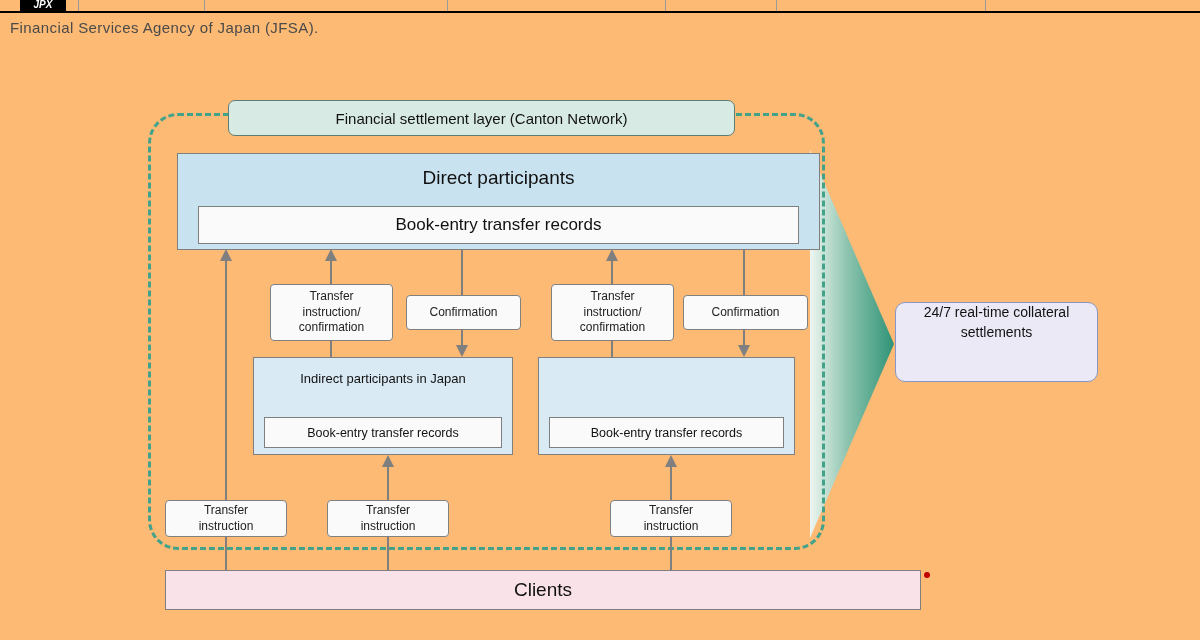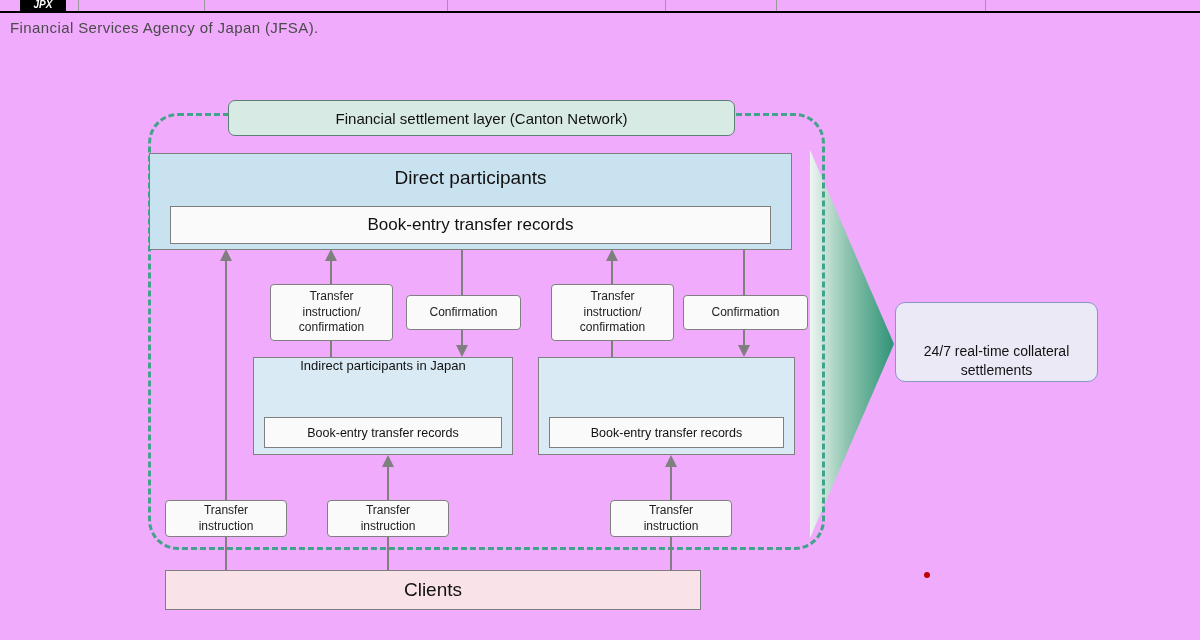--- a/index.html
+++ b/index.html
@@ -1,40 +1,40 @@
 <!DOCTYPE html>
 <html><head>
 <meta charset="utf-8">
 <style>
   * { margin:0; padding:0; box-sizing:border-box; }
   html,body { background:#ffffff; }
   body { font-family:"Liberation Sans", sans-serif; color:#222; }
 
-  .canvas { position:relative; width:1200px; height:640px; background:#f0abfc; overflow:hidden;padding-left:40px; }
+  .canvas { position:relative; width:1200px; height:640px; background:#fdba74; overflow:hidden;padding-left:40px; }
 
   
   .top-rule { position:absolute; left:0; top:11px; width:1200px; height:2px; background:#000; }
   .top-tick { position:absolute; top:0; width:1px; height:11px; background:#9a9a9a; }
   .jpx-cell { position:absolute; left:20px; top:-3px; width:46px; height:14px; background:#000;
               color:#fff; font-weight:bold; font-style:italic; font-size:10px;
               display:flex; align-items:flex-end; justify-content:center; line-height:13px; }
   .jfsa-note { position:absolute; left:10px; top:19px; font-size:15px; color:#4a4a4a; letter-spacing:0.4px; }
 
   
   .dash-frame { position:absolute; left:148px; top:113px; width:677px; height:437px;
                 border:3px dashed #43a38a; border-radius:30px; z-index:2; }
 
   
   .bc-layer { position:absolute; left:228px; top:100px; width:507px; height:36px;
               background:#d8eae4; border:1.5px solid #5b7f75; border-radius:7px;
               display:flex; align-items:center; justify-content:center;
               font-size:15px; color:#111; z-index:6; }
 
   
-  .direct { position:absolute; left:149px; top:153px; width:643px; height:97px;
+  .direct { position:absolute; left:177px; top:153px; width:643px; height:97px;
             background:#c9e2ef; border:1px solid #7f7f7f; z-index:3; }
   .direct-title { margin-top:13px; text-align:center; font-size:19px; color:#111; }
   .direct-inner { position:absolute; left:20px; right:20px; top:52px; height:38px;
                   background:#fafafa; border:1px solid #7f7f7f;
                   display:flex; align-items:center; justify-content:center;
                   font-size:17px; color:#111; }
 
   
   .tag { position:absolute; background:#fafafa; border:1px solid #808080; border-radius:4px;
          display:flex; align-items:center; justify-content:center; text-align:center;
@@ -47,50 +47,50 @@
   .tag-t1 { left:165px; top:500px; width:122px; height:37px; }
   .tag-t2 { left:327px; top:500px; width:122px; height:37px; }
   .tag-t3 { left:610px; top:500px; width:122px; height:37px; }
   .tag-t1 span, .tag-t2 span, .tag-t3 span { display:inline-block; width:70px; }
 
   
   .indirect { position:absolute; top:357px; height:98px; background:#d9eaf4;
               border:1px solid #7f7f7f; z-index:3; text-align:center; }
   .indirect-jp { left:253px; width:260px; }
   .indirect-out { left:538px; width:257px; }
-  .indirect-title { font-size:13px; color:#111; line-height:1.3; }
+  .indirect-title { margin-top:13px; font-size:13px; color:#111; line-height:1.3; }
   .indirect-out .indirect-title { margin-top:7px; }
   .indirect-out .indirect-title span { display:inline-block; width:140px; }
   .indirect-inner { position:absolute; left:10px; right:10px; top:59px; height:31px;
                     background:#fafafa; border:1px solid #7f7f7f;
                     display:flex; align-items:center; justify-content:center;
                     font-size:12.5px; color:#111; }
 
   
-  .clients { position:absolute; left:165px; top:570px; width:536px; height:40px;
+  .clients { position:absolute; left:165px; top:570px; width:756px; height:40px;
              background:#fae2e9; border:1px solid #7f7f7f;
              display:flex; align-items:center; justify-content:center;
              font-size:19px; color:#111; z-index:3; }
 
   
   .vline { position:absolute; width:2px; background:#7f7f7f; z-index:2; }
   .arr-up { position:absolute; width:0; height:0; border-left:6px solid transparent;
             border-right:6px solid transparent; border-bottom:12px solid #7f7f7f; z-index:2; }
   .arr-down { position:absolute; width:0; height:0; border-left:6px solid transparent;
               border-right:6px solid transparent; border-top:12px solid #7f7f7f; z-index:2; }
 
   
   .big-arrow { position:absolute; left:810px; top:150px; width:84px; height:388px;
                background:linear-gradient(90deg, #eef6f2 0%, #8cc3ae 45%, #2f9377 100%);
                clip-path:polygon(0 0, 100% 50%, 0 100%); z-index:1; }
 
   
   .outcome { position:absolute; left:895px; top:302px; width:203px; height:80px;
              background:#ece9f6; border:1.5px solid #8795c9; border-radius:10px;
-             display:flex; align-items:flex-end; justify-content:center; text-align:center;
+             display:flex; align-items:flex-start; justify-content:center; text-align:center;
              font-size:14px; color:#111; line-height:1.4; z-index:3; }
   .outcome span { display:inline-block; width:155px; }
 
   .red-dot { position:absolute; left:924px; top:572px; width:6px; height:6px;
              border-radius:50%; background:#c00000; z-index:3; }
 </style>
 </head>
 <body>
 
 <div class="canvas">

